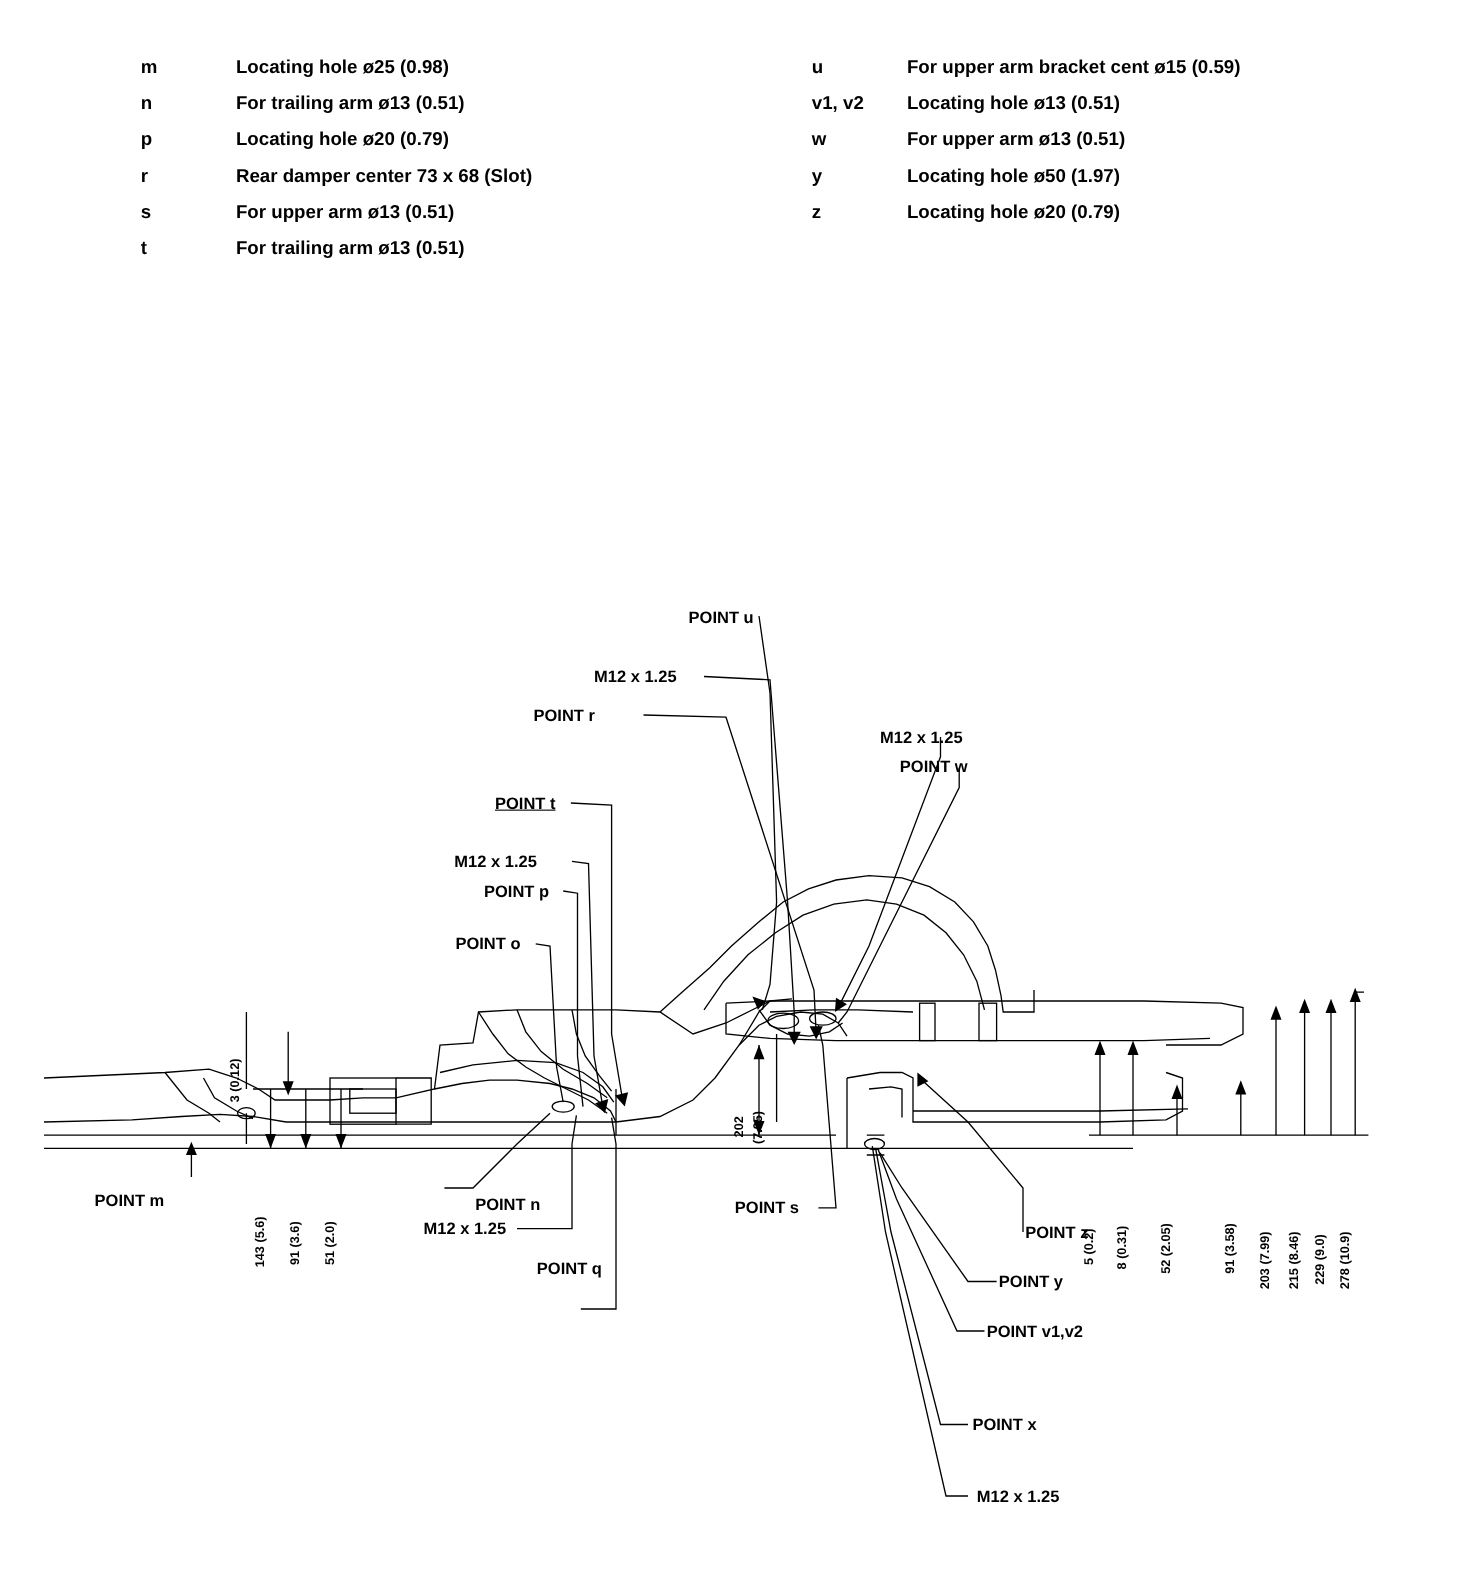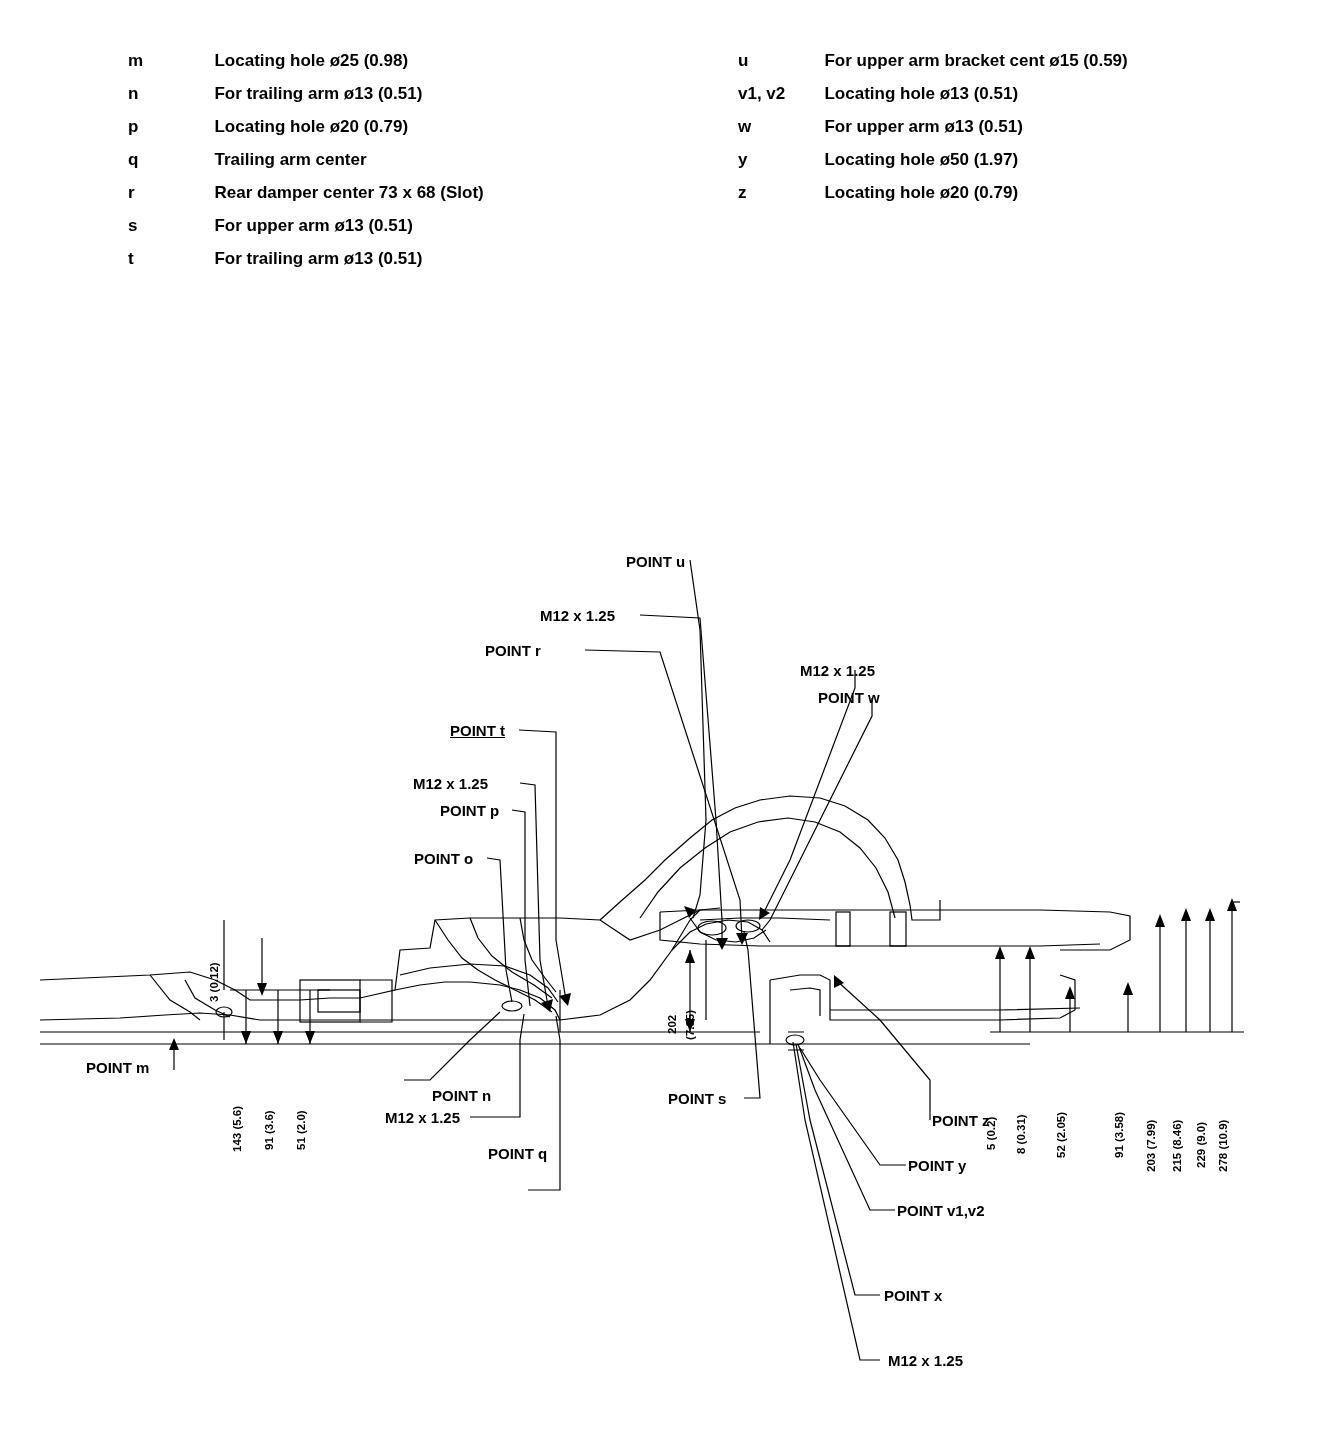--- a/index.html
+++ b/index.html
@@ -91,24 +91,20 @@
       <span class="legend-key">m</span>
       <span class="legend-desc">Locating hole ø25 (0.98)</span>
     </div>
     <div class="legend-row">
       <span class="legend-key">n</span>
       <span class="legend-desc">For trailing arm ø13 (0.51)</span>
     </div>
     <div class="legend-row">
       <span class="legend-key">p</span>
       <span class="legend-desc">Locating hole ø20 (0.79)</span>
-    </div>
-    <div class="legend-row">
-      <span class="legend-key">q</span>
-      <span class="legend-desc">Trailing arm center</span>
     </div>
     <div class="legend-row">
       <span class="legend-key">r</span>
       <span class="legend-desc">Rear damper center 73 x 68 (Slot)</span>
     </div>
     <div class="legend-row">
       <span class="legend-key">s</span>
       <span class="legend-desc">For upper arm ø13 (0.51)</span>
     </div>
     <div class="legend-row">
@@ -291,21 +287,21 @@
 
   <div class="callout" style="left:626px; top:34px;">POINT u</div>
   <div class="callout" style="left:540px; top:88px;">M12 x 1.25</div>
   <div class="callout" style="left:485px; top:123px;">POINT r</div>
   <div class="callout" style="left:800px; top:143px;">M12 x 1.25</div>
   <div class="callout" style="left:818px; top:170px;">POINT w</div>
   <div class="callout" style="left:450px; top:203px;text-decoration:underline;">POINT t</div>
   <div class="callout" style="left:413px; top:256px;">M12 x 1.25</div>
   <div class="callout" style="left:440px; top:283px;">POINT p</div>
   <div class="callout" style="left:414px; top:331px;">POINT o</div>
-  <div class="callout" style="left:86px; top:540px;">POINT m</div>
+  <div class="callout" style="left:86px; top:564px;">POINT m</div>
   <div class="callout" style="left:400px; top:568px;margin-left:32px;">POINT n</div>
   <div class="callout" style="left:385px; top:590px;">M12 x 1.25</div>
   <div class="callout" style="left:452px; top:626px;margin-left:36px;">POINT q</div>
   <div class="callout" style="left:668px; top:571px;">POINT s</div>
   <div class="callout" style="left:932px; top:593px;">POINT z</div>
   <div class="callout" style="left:908px; top:638px;">POINT y</div>
   <div class="callout" style="left:897px; top:683px;">POINT v1,v2</div>
   <div class="callout" style="left:884px; top:768px;">POINT x</div>
   <div class="callout" style="left:888px; top:833px;">M12 x 1.25</div>
 

